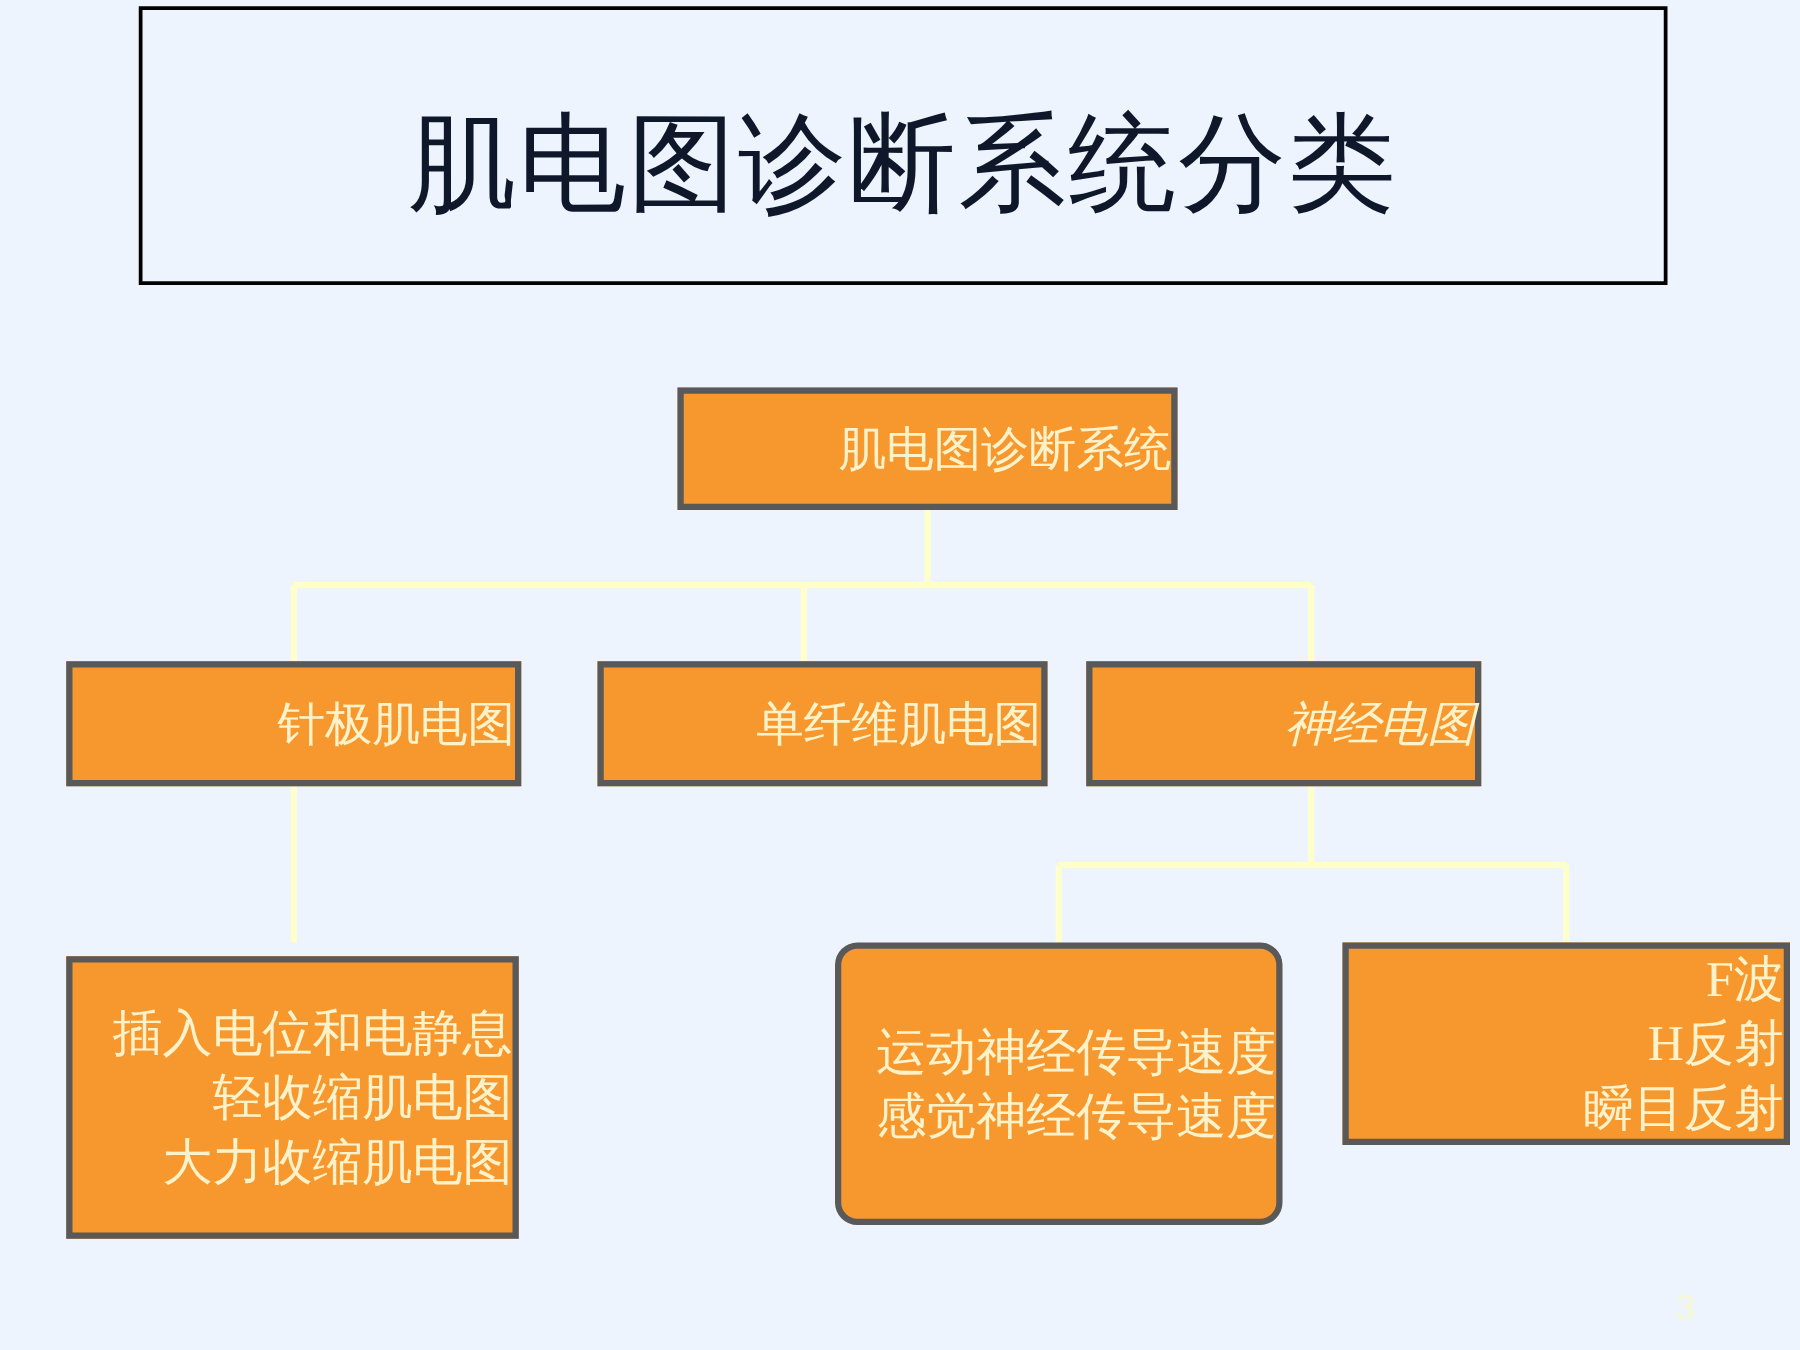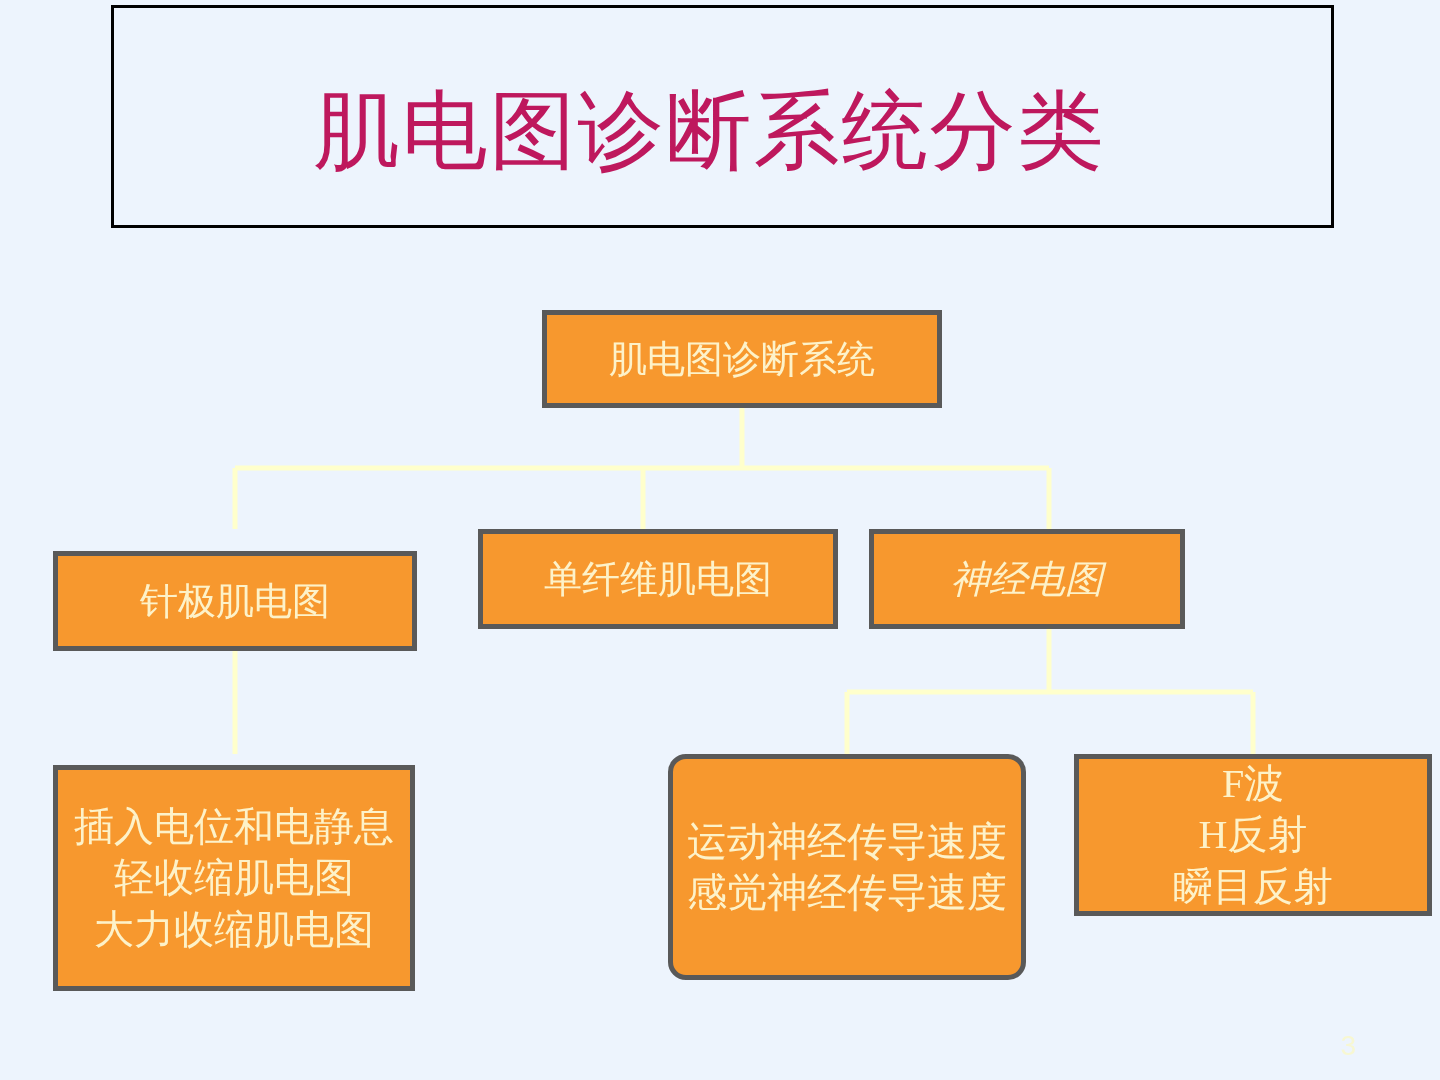--- a/index.html
+++ b/index.html
@@ -26,31 +26,31 @@
     left: 111px;
     top: 5px;
     width: 1223px;
     height: 223px;
     border: 3px solid #000000;
     box-sizing: border-box;
     background: transparent;
   }
   #slide-title {
     position: absolute;
-    left: 98px;
+    left: 111px;
     top: 5px;
     width: 1223px;
     height: 223px;
     display: flex;
     align-items: center;
     justify-content: center;
-    font-family: Liberation Serif, serif;
+    font-family: Liberation Sans, sans-serif;
     font-size: 86px;
     line-height: 1.05;
-    color: #be185d;
+    color: #0f172a;
     letter-spacing: 2px;
     white-space: nowrap;
     box-sizing: border-box;
     padding-top: 30px;
   }
 
   
   #connectors {
     position: absolute;
     left: 0;
@@ -61,41 +61,41 @@
   }
 
   
   .node {
     position: absolute;
     background: #f7982e;
     border: 5px solid #595959;
     box-sizing: border-box;
     display: flex;
     flex-direction: column;
-    align-items: center;
+    align-items: flex-end;
     justify-content: center;
     color: #fdf2c9;
     font-family: "Liberation Serif", "DejaVu Serif", serif;
     text-align: center;
   }
   .node .line {
     display: block;
     white-space: nowrap;
   }
 
   #node-root {
     left: 542px;
     top: 310px;
     width: 400px;
     height: 98px;
     font-size: 38px;
   }
   #node-needle-emg {
     left: 53px;
-    top: 551px;
+    top: 529px;
     width: 364px;
     height: 100px;
     font-size: 38px;
   }
   #node-sfemg {
     left: 478px;
     top: 529px;
     width: 360px;
     height: 100px;
     font-size: 38px;

